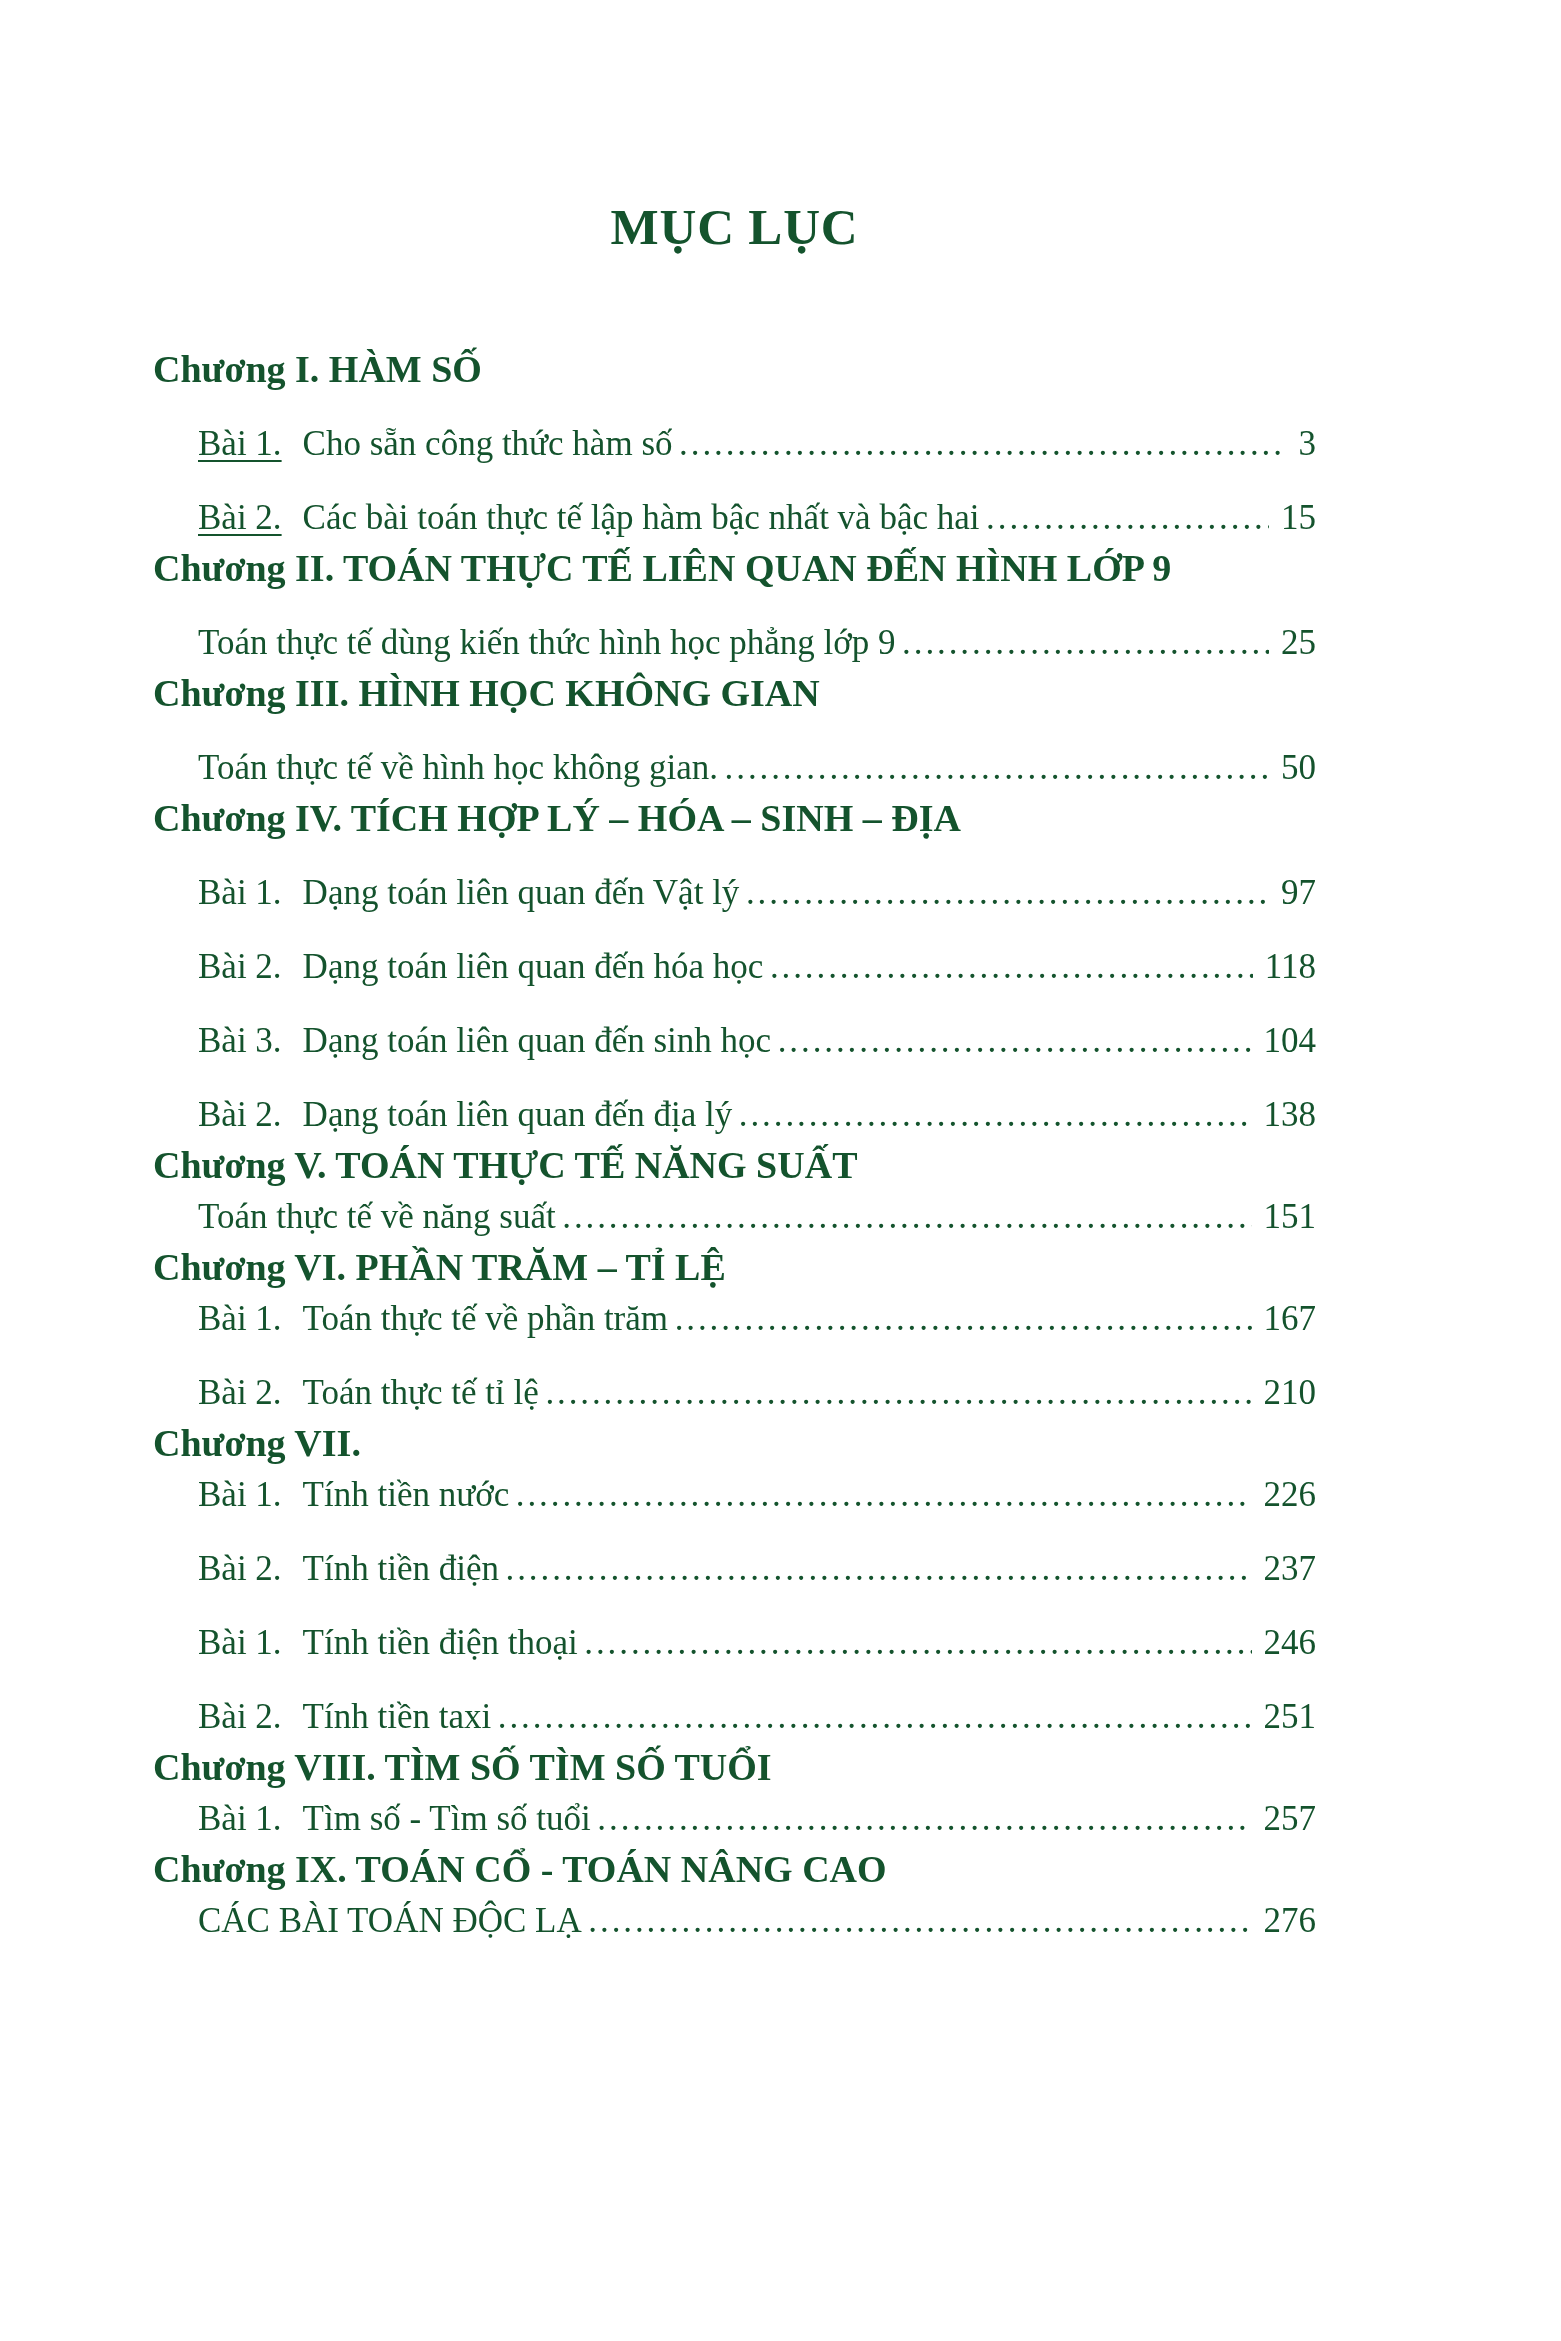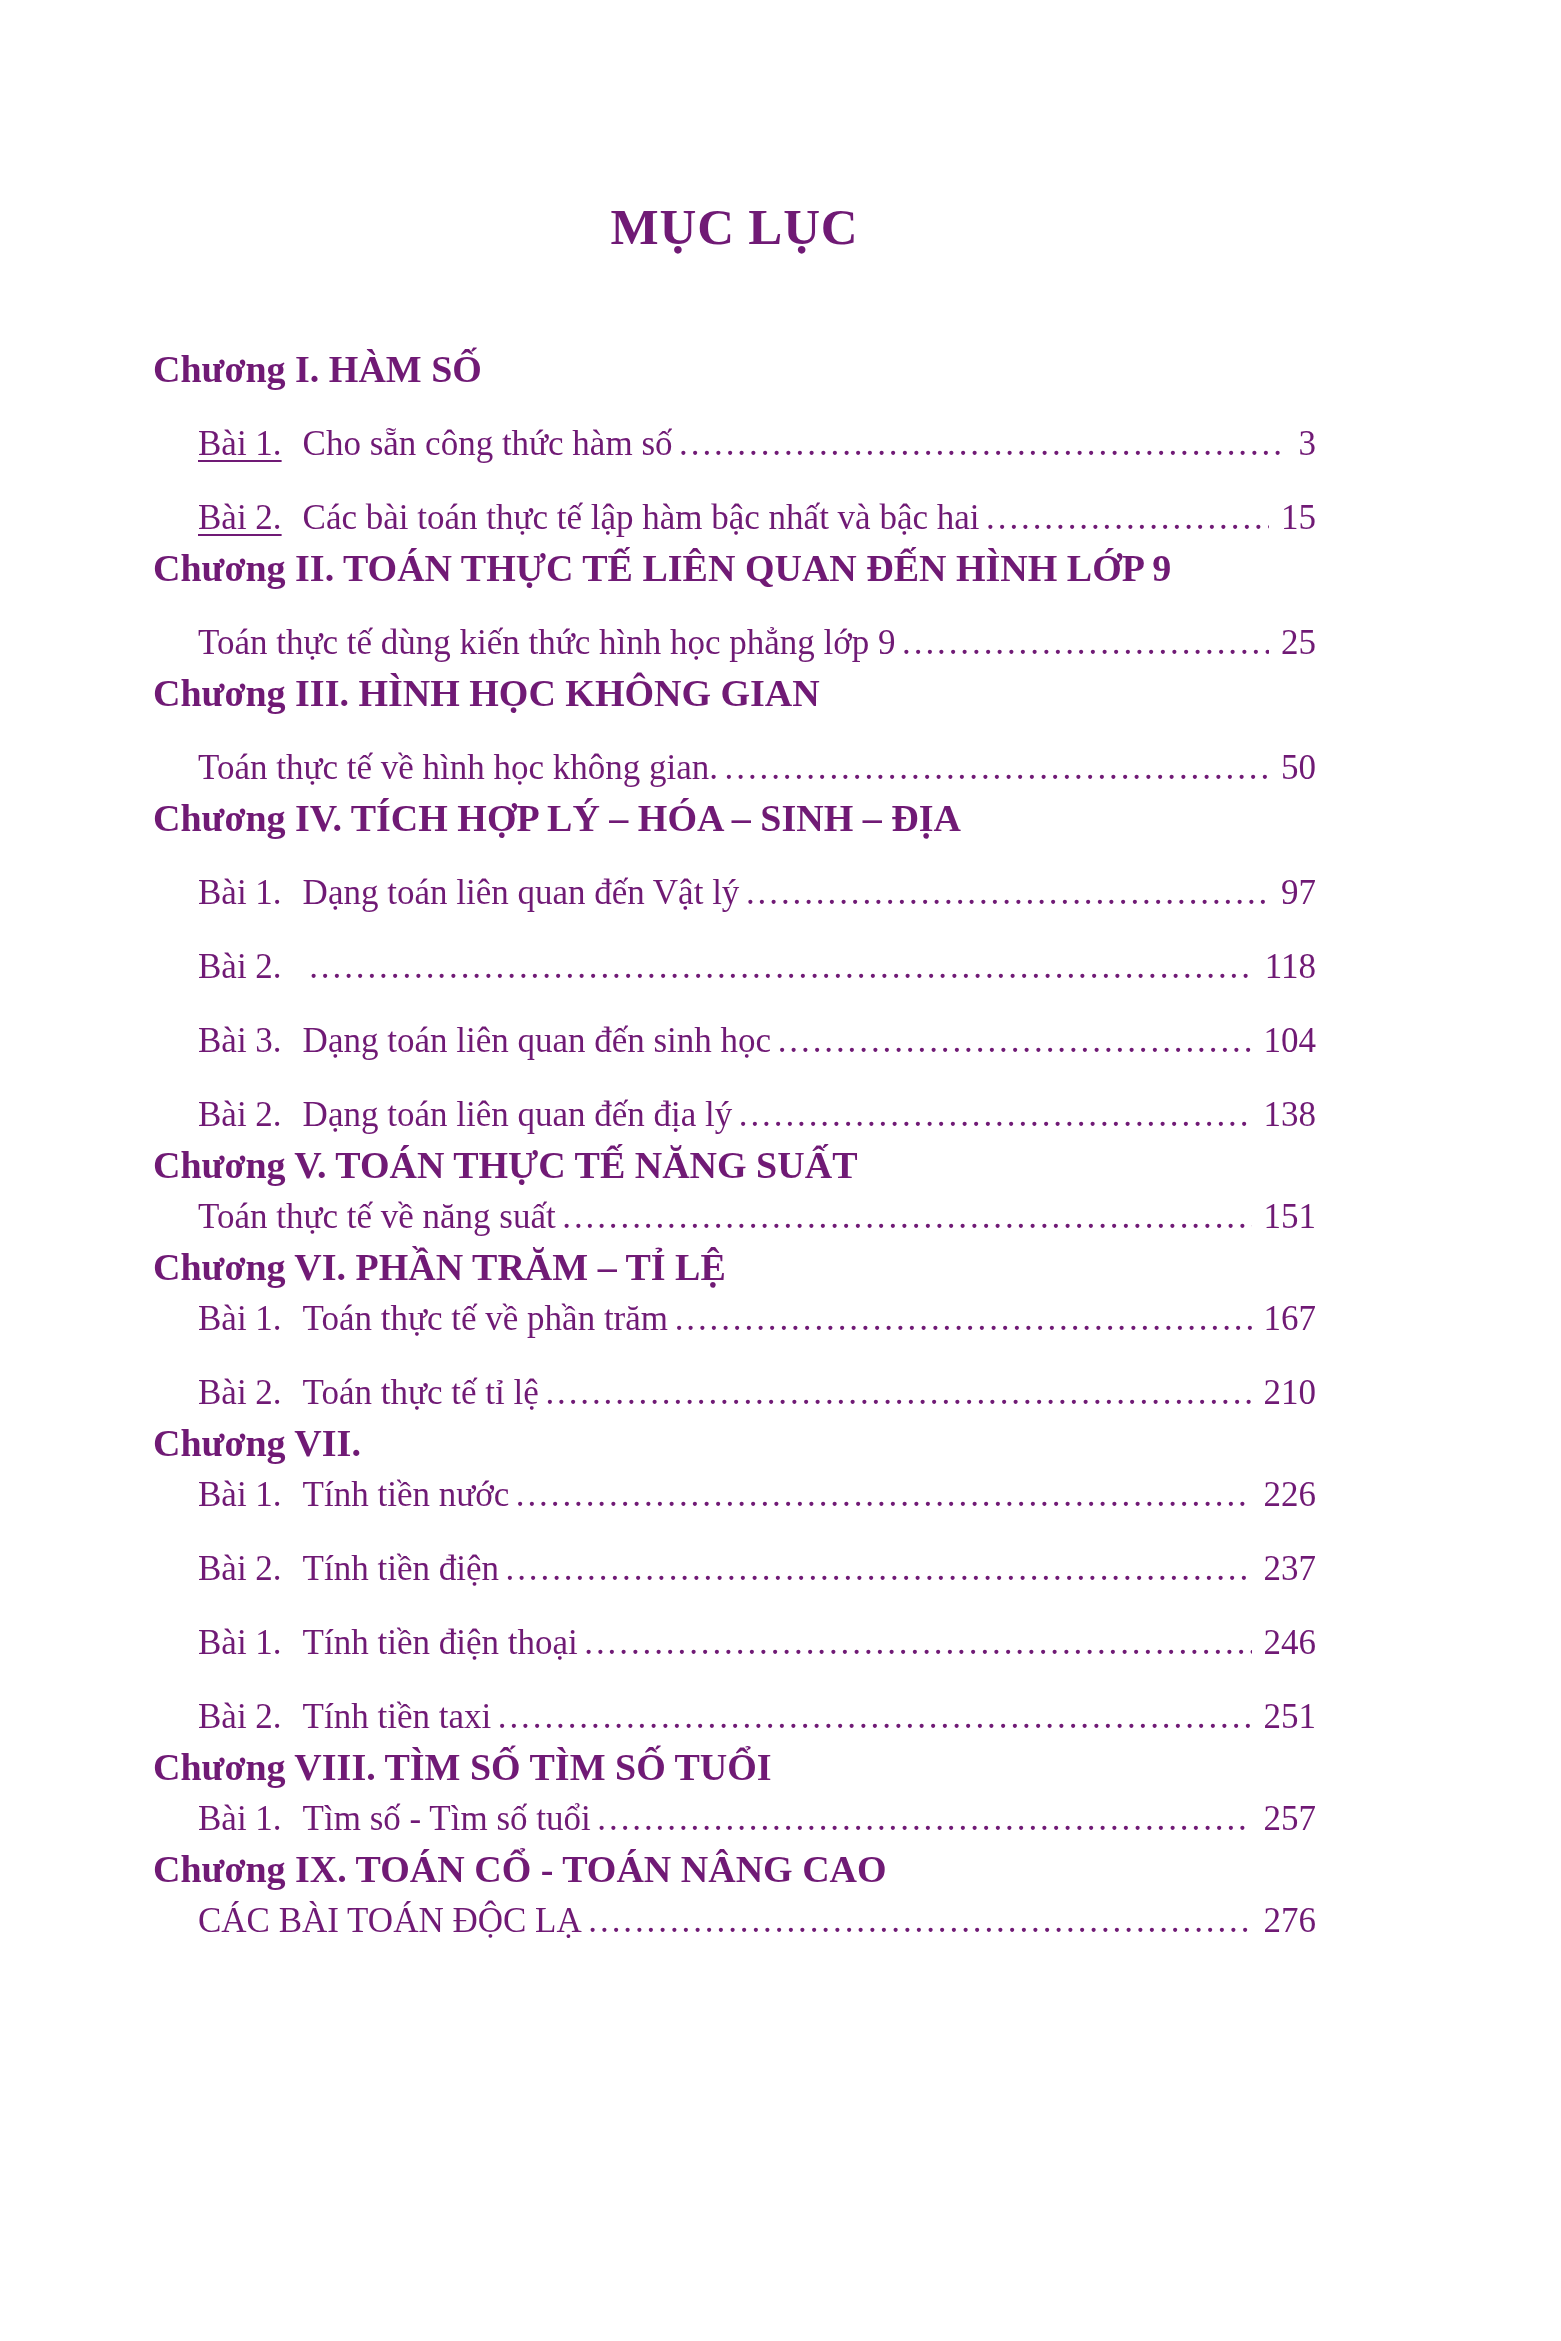--- a/index.html
+++ b/index.html
@@ -2,21 +2,21 @@
 <html lang="vi" style="font-size:13.2px"><head>
 <meta charset="utf-8">
 <style>
   html, body { margin: 0; padding: 0; background: #e8e8e8; }
   .page {
     position: relative;
     width: 1561px;
     height: 2342px;
     margin: 0 auto;
     background: #ffffff;
-    color: #701a75;
+    color: #14532d;
     font-family: "Liberation Serif", "DejaVu Serif", serif;
     box-sizing: border-box;
     padding: 202px 245px 0 153px;
     overflow: hidden;
   }
   .title {
     text-align: center;
     font-weight: bold;
     font-size: 51px;
     line-height: 51px;
@@ -106,20 +106,21 @@
 
   </div>
       <div class="row item gap-large">
     <span class="prefix">Bài 1.</span>
     <span class="text">Dạng toán liên quan đến Vật lý</span>
     <span class="leader"></span>
     <span class="pagenum">97</span>
   </div>
       <div class="row item gap-large">
     <span class="prefix">Bài 2.</span>
+    <span class="text">Dạng toán liên quan đến hóa học</span>
     <span class="leader"></span>
     <span class="pagenum">118</span>
   </div>
       <div class="row item gap-large">
     <span class="prefix">Bài 3.</span>
     <span class="text">Dạng toán liên quan đến sinh học</span>
     <span class="leader"></span>
     <span class="pagenum">104</span>
   </div>
       <div class="row item gap-large">

